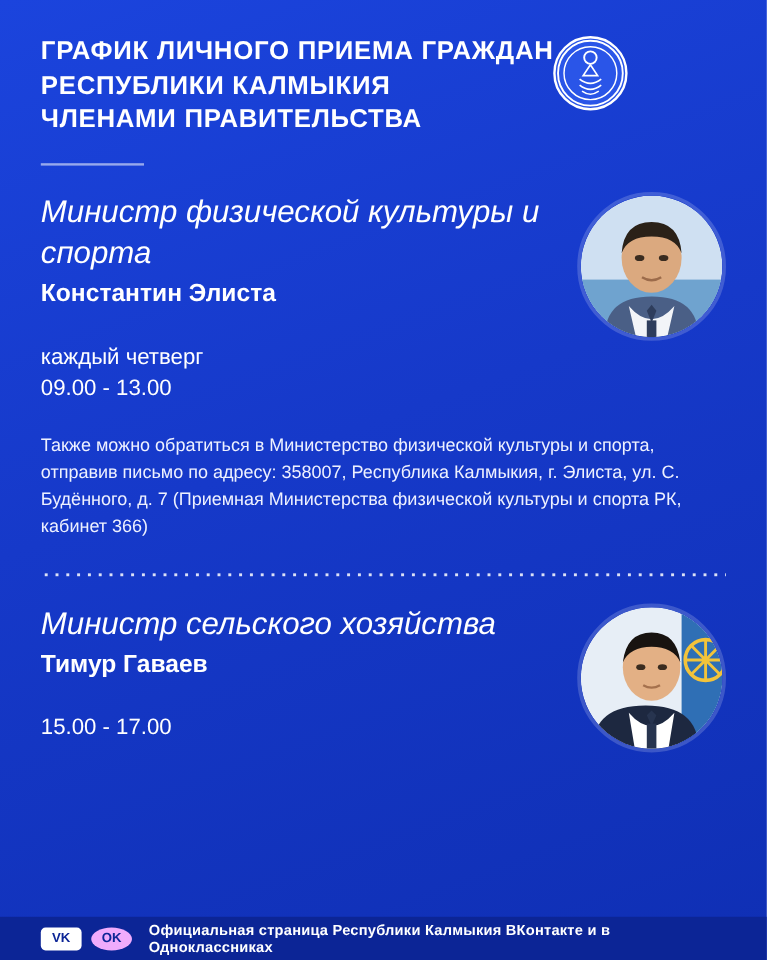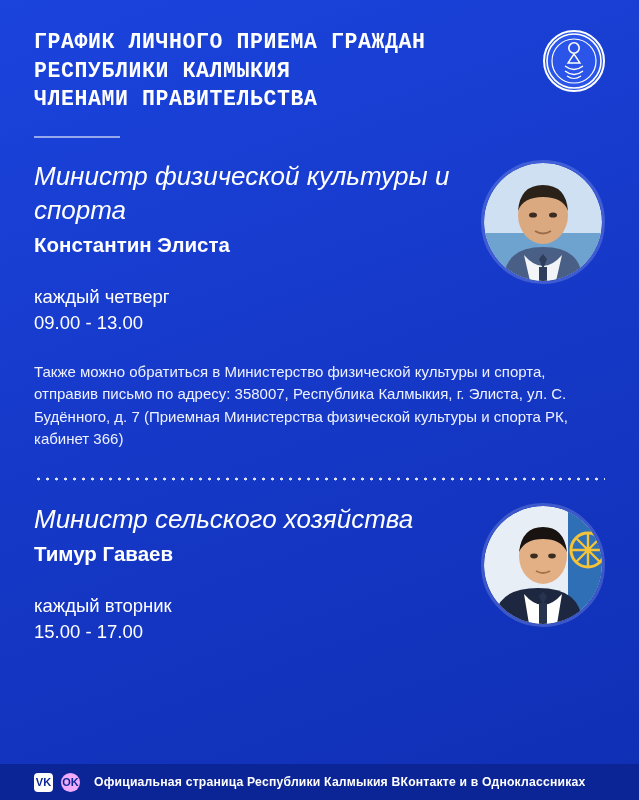--- a/index.html
+++ b/index.html
@@ -20,22 +20,20 @@
     position: relative;
     width: 639px;
     height: 800px;
     padding: 28px 34px 0 34px;
   }
 
   
   .header {
     display: flex;
     align-items: flex-start;
-    justify-content: space-between;
-    font-family: Liberation Mono, monospace;
   }
   .title-block {
     max-width: 470px;
   }
   .title-line {
     font-size: 21.5px;
     font-weight: bold;
     letter-spacing: 0.6px;
     line-height: 1.33;
     text-transform: uppercase;
@@ -123,21 +121,21 @@
     bottom: 0;
     width: 639px;
     height: 36px;
     background: #0c2596;
     display: flex;
     align-items: center;
     padding: 0 34px;
     gap: 8px;
   }
   .social {
-    width: 19px;
+    width: 34px;
     height: 19px;
     border-radius: 4px;
     background: #ffffff;
     color: #0c2596;
     font-size: 11px;
     font-weight: bold;
     display: flex;
     align-items: center;
     justify-content: center;
     flex: 0 0 auto;
@@ -215,21 +213,20 @@
   </div>
 
   <div class="dotted"></div>
 
   <div class="entry">
     <div class="entry-head">
       <div class="entry-textcol">
         <div class="role">Министр сельского хозяйства</div>
         <div class="person">Тимур Гаваев</div>
         <div class="schedule">
-          <div>каждый вторник</div>
           <div>15.00 - 17.00</div>
         </div>
       </div>
       <div class="photo">
         <svg width="118" height="118" viewBox="0 0 118 118" aria-hidden="true">
           <defs>
             <clipPath id="c2">
                 <circle cx="59" cy="59" r="59"></circle>
               </clipPath>
           </defs>

